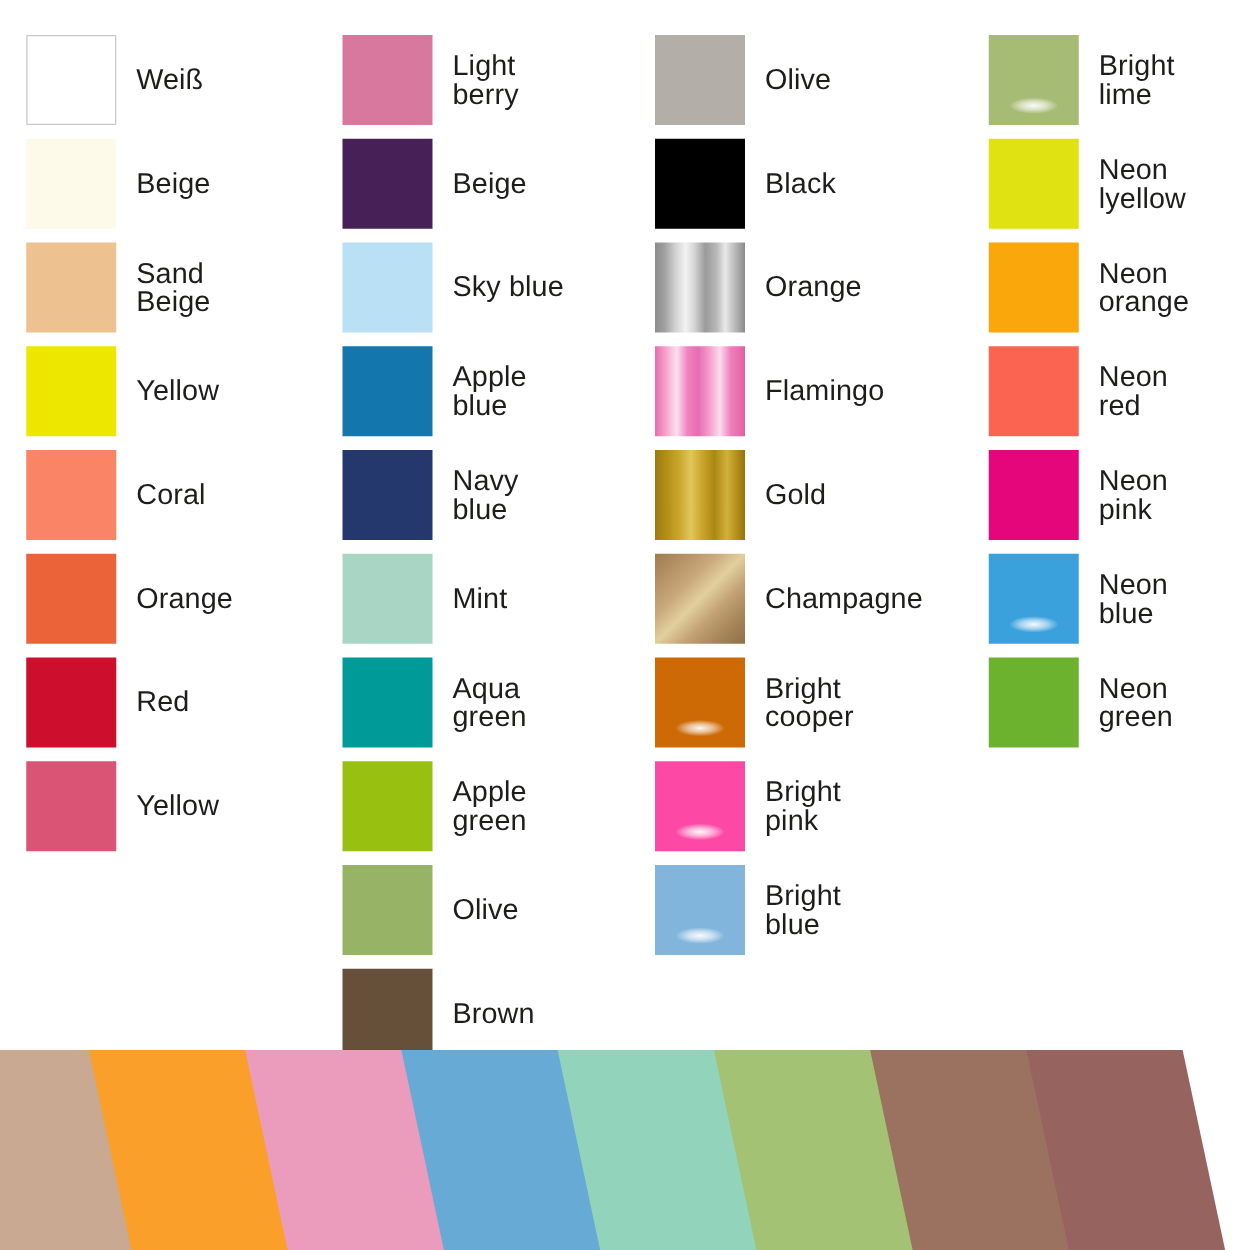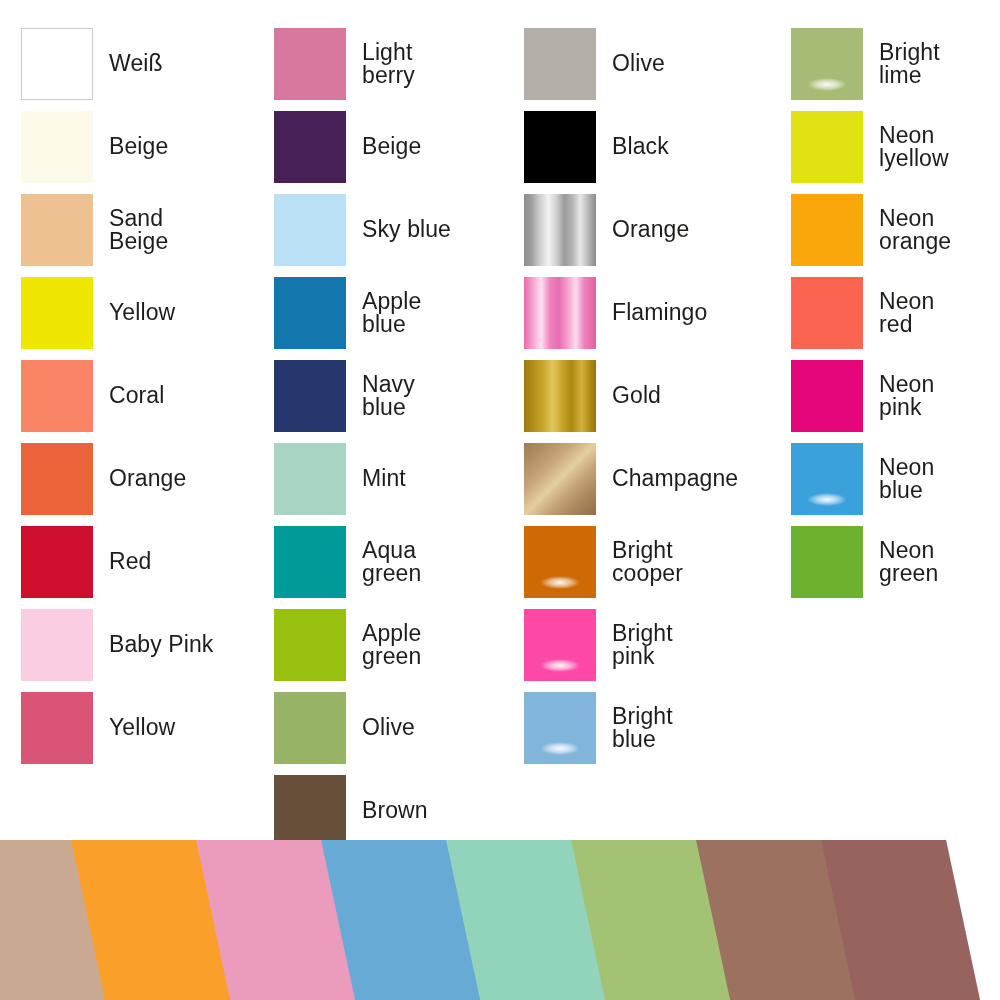--- a/index.html
+++ b/index.html
@@ -131,24 +131,20 @@
         </div>
         <div class="swatch-row">
           <div class="swatch-chip" style="background: rgb(234, 99, 57);"></div>
           <div class="swatch-label">Orange</div>
         </div>
         <div class="swatch-row">
           <div class="swatch-chip" style="background: rgb(206, 14, 45);"></div>
           <div class="swatch-label">Red</div>
         </div>
         <div class="swatch-row">
-          <div class="swatch-chip" style="background: rgb(251, 205, 226);"></div>
-          <div class="swatch-label">Baby Pink</div>
-        </div>
-        <div class="swatch-row">
           <div class="swatch-chip" style="background: rgb(218, 84, 118);"></div>
           <div class="swatch-label">Yellow</div>
         </div>
       </div>
     <div class="swatch-column col-1">
         <div class="swatch-row">
           <div class="swatch-chip" style="background: rgb(217, 120, 159);"></div>
           <div class="swatch-label">Light
 berry</div>
         </div>

